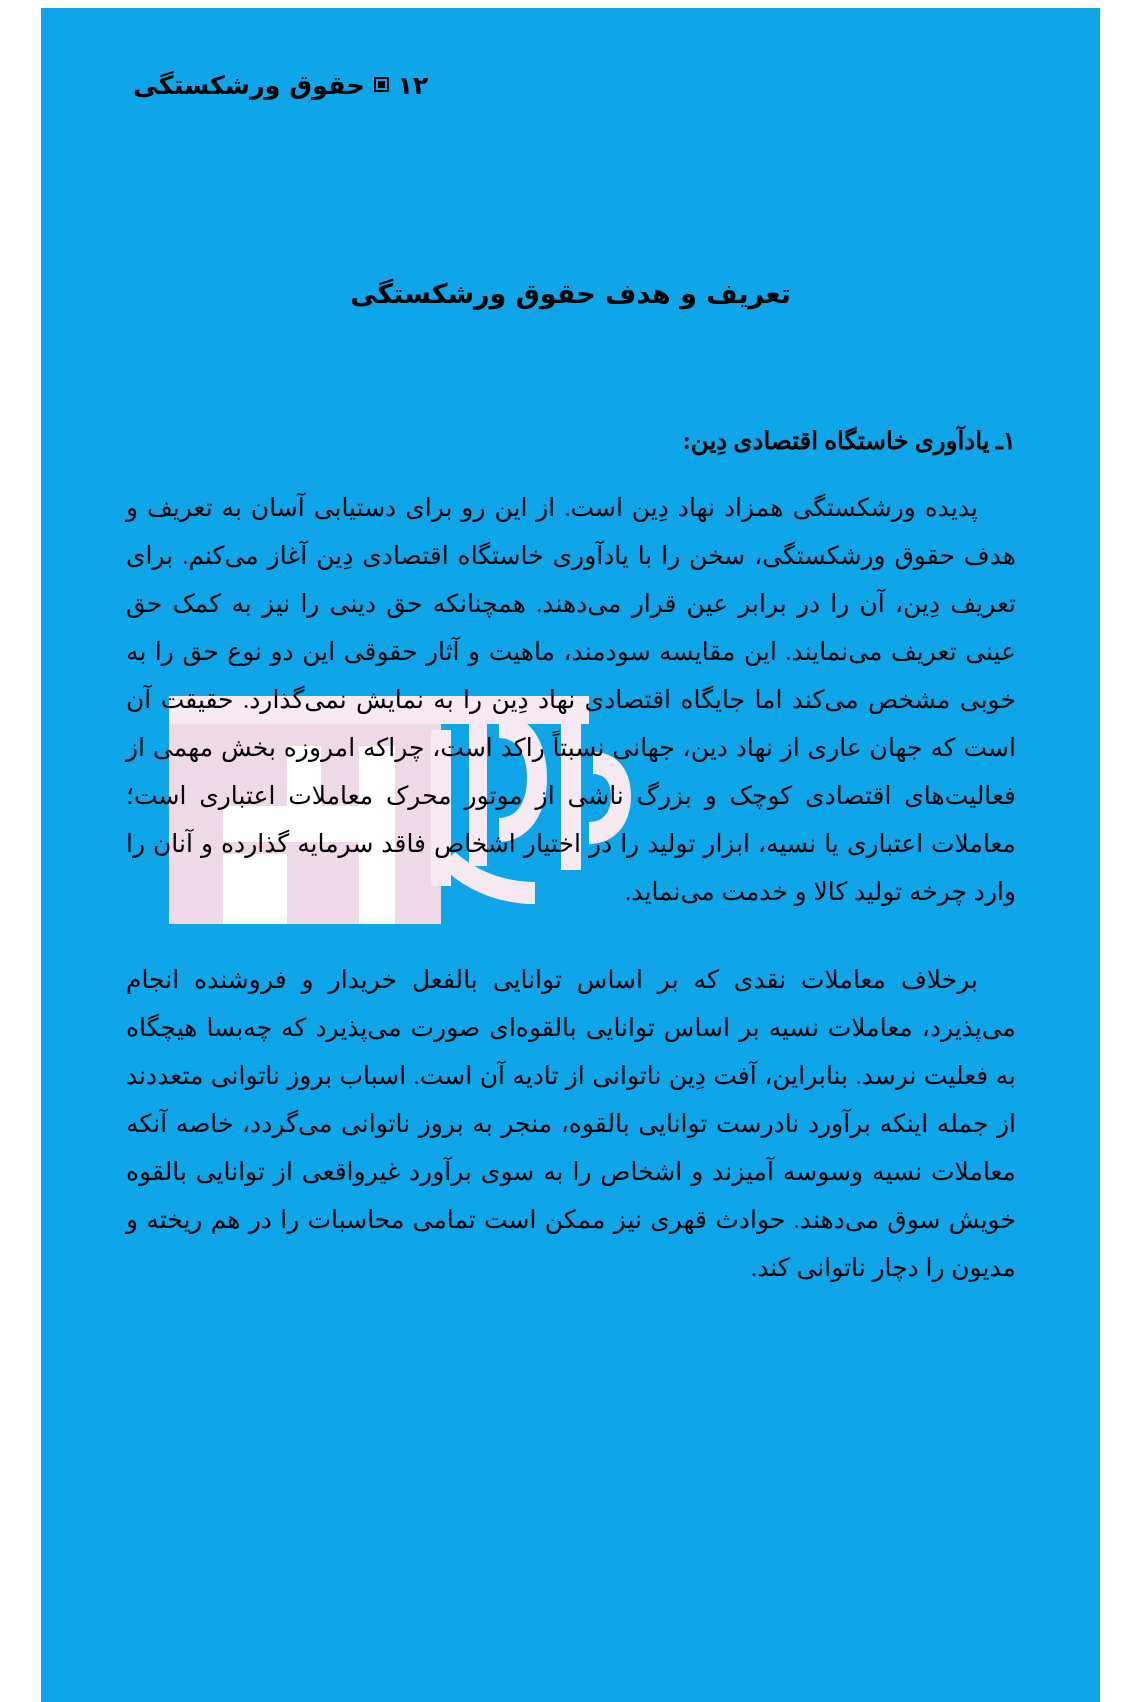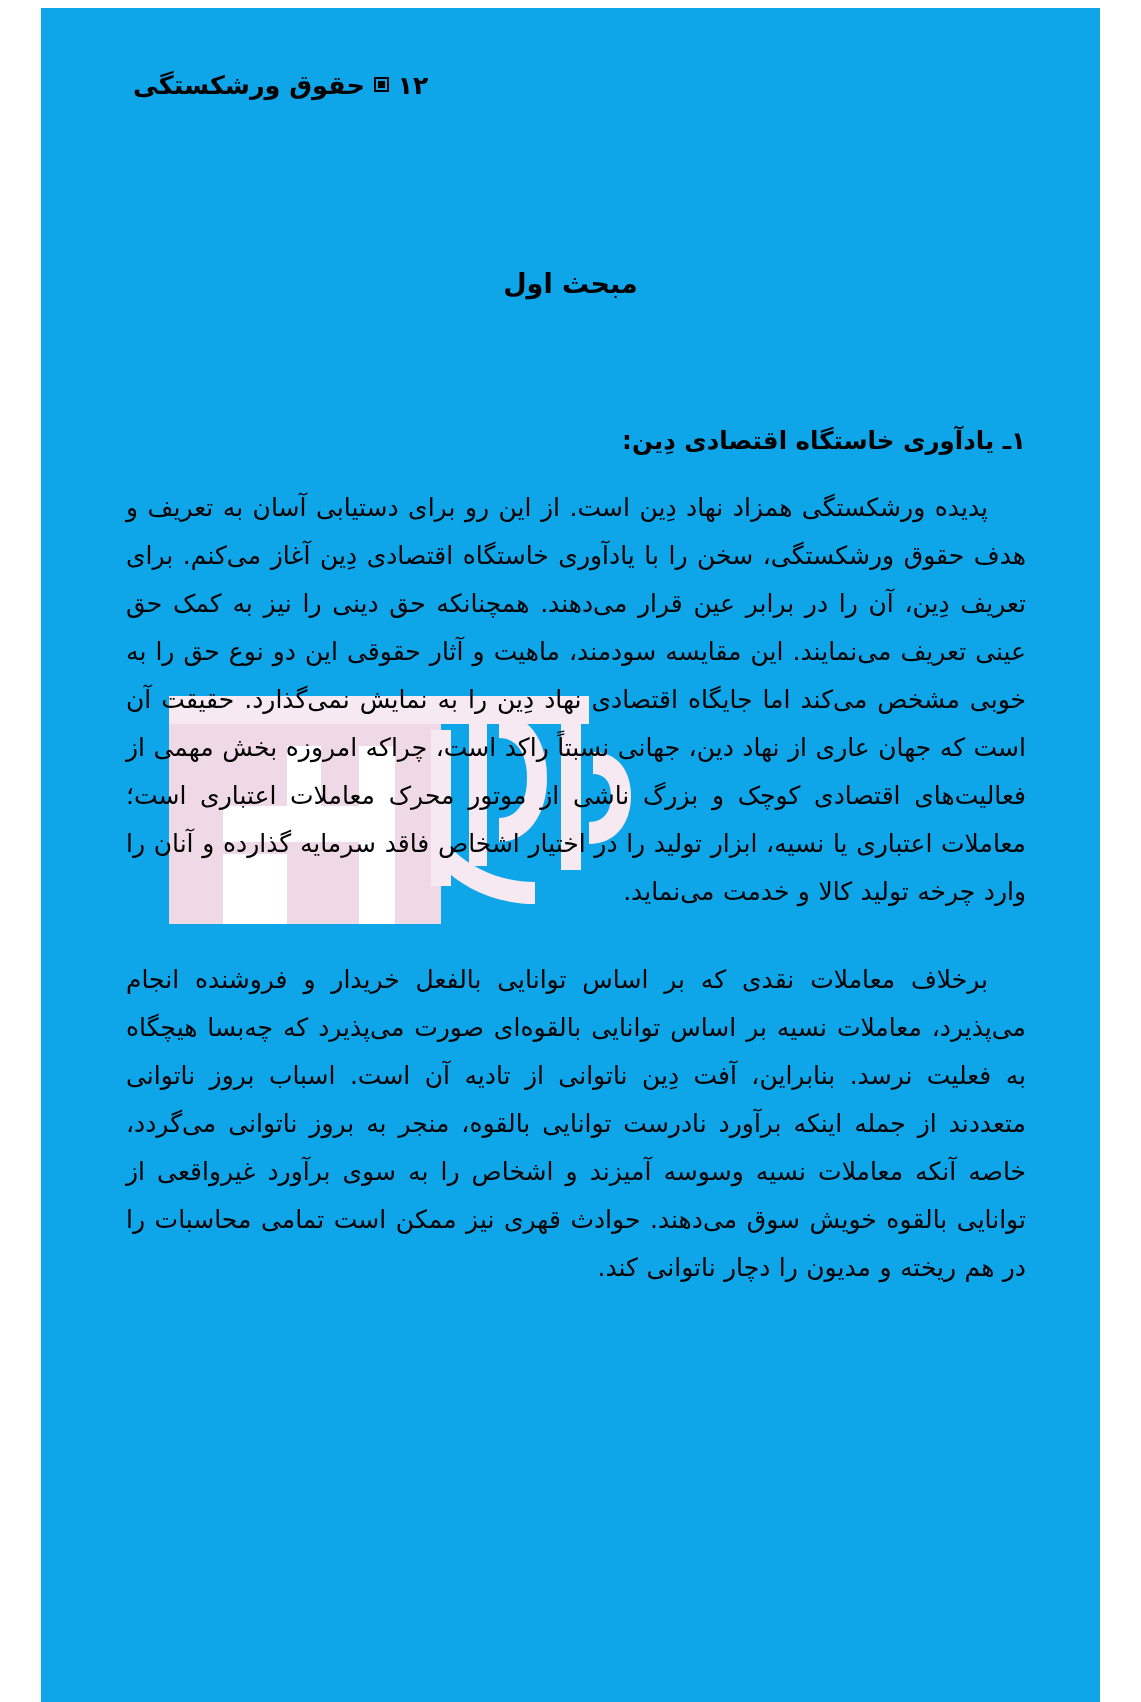--- a/index.html
+++ b/index.html
@@ -92,23 +92,24 @@
     font-weight: bold;
     line-height: 1.35;
     margin-top: 10px;
     letter-spacing: 0.2px;
   }
 
   
   .content {
     position: absolute;
     top: 415px;
-    right: 74px;
+    right: 84px;
     left: 85px;
     z-index: 2;
+    font-family: Liberation Serif, serif;
   }
 
   .section-heading {
     font-size: 24.5px;
     font-weight: bold;
     text-align: right;
     line-height: 1.5;
     margin: 0 0 10px 0;
     letter-spacing: 0.1px;
   }
@@ -161,21 +162,21 @@
     </svg>
   </div>
 
   <div class="running-header">
     <span class="hdr-inner">
       <span class="page-num">۱۲</span><span class="hdr-bullet"></span><span>حقوق ورشکستگی</span>
     </span>
   </div>
 
   <div class="title-block">
-    <div class="title-main">مبحث اول</div>
+    <div class="title-sub">تعریف و هدف حقوق ورشکستگی</div>
   </div>
 
   <div class="content">
 
     <h2 class="section-heading">۱ـ یادآوری خاستگاه اقتصادی دِین:</h2>
     <div class="spacer-sm"></div>
     <p class="body-par indent">پدیده ورشکستگی همزاد نهاد دِین است. از این رو برای دستیابی آسان به تعریف و هدف حقوق ورشکستگی، سخن را با یادآوری خاستگاه اقتصادی دِین آغاز می‌کنم. برای تعریف دِین، آن را در برابر عین قرار می‌دهند. همچنانکه حق دینی را نیز به کمک حق عینی تعریف می‌نمایند. این مقایسه سودمند، ماهیت و آثار حقوقی این دو نوع حق را به خوبی مشخص می‌کند اما جایگاه اقتصادی نهاد دِین را به نمایش نمی‌گذارد. حقیقت آن است که جهان عاری از نهاد دین، جهانی نسبتاً راکد است، چراکه امروزه بخش مهمی از فعالیت‌های اقتصادی کوچک و بزرگ ناشی از موتور محرک معاملات اعتباری است؛ معاملات اعتباری یا نسیه، ابزار تولید را در اختیار اشخاص فاقد سرمایه گذارده و آنان را وارد چرخه تولید کالا و خدمت می‌نماید.</p>
 
     <div class="spacer-md"></div>
 

